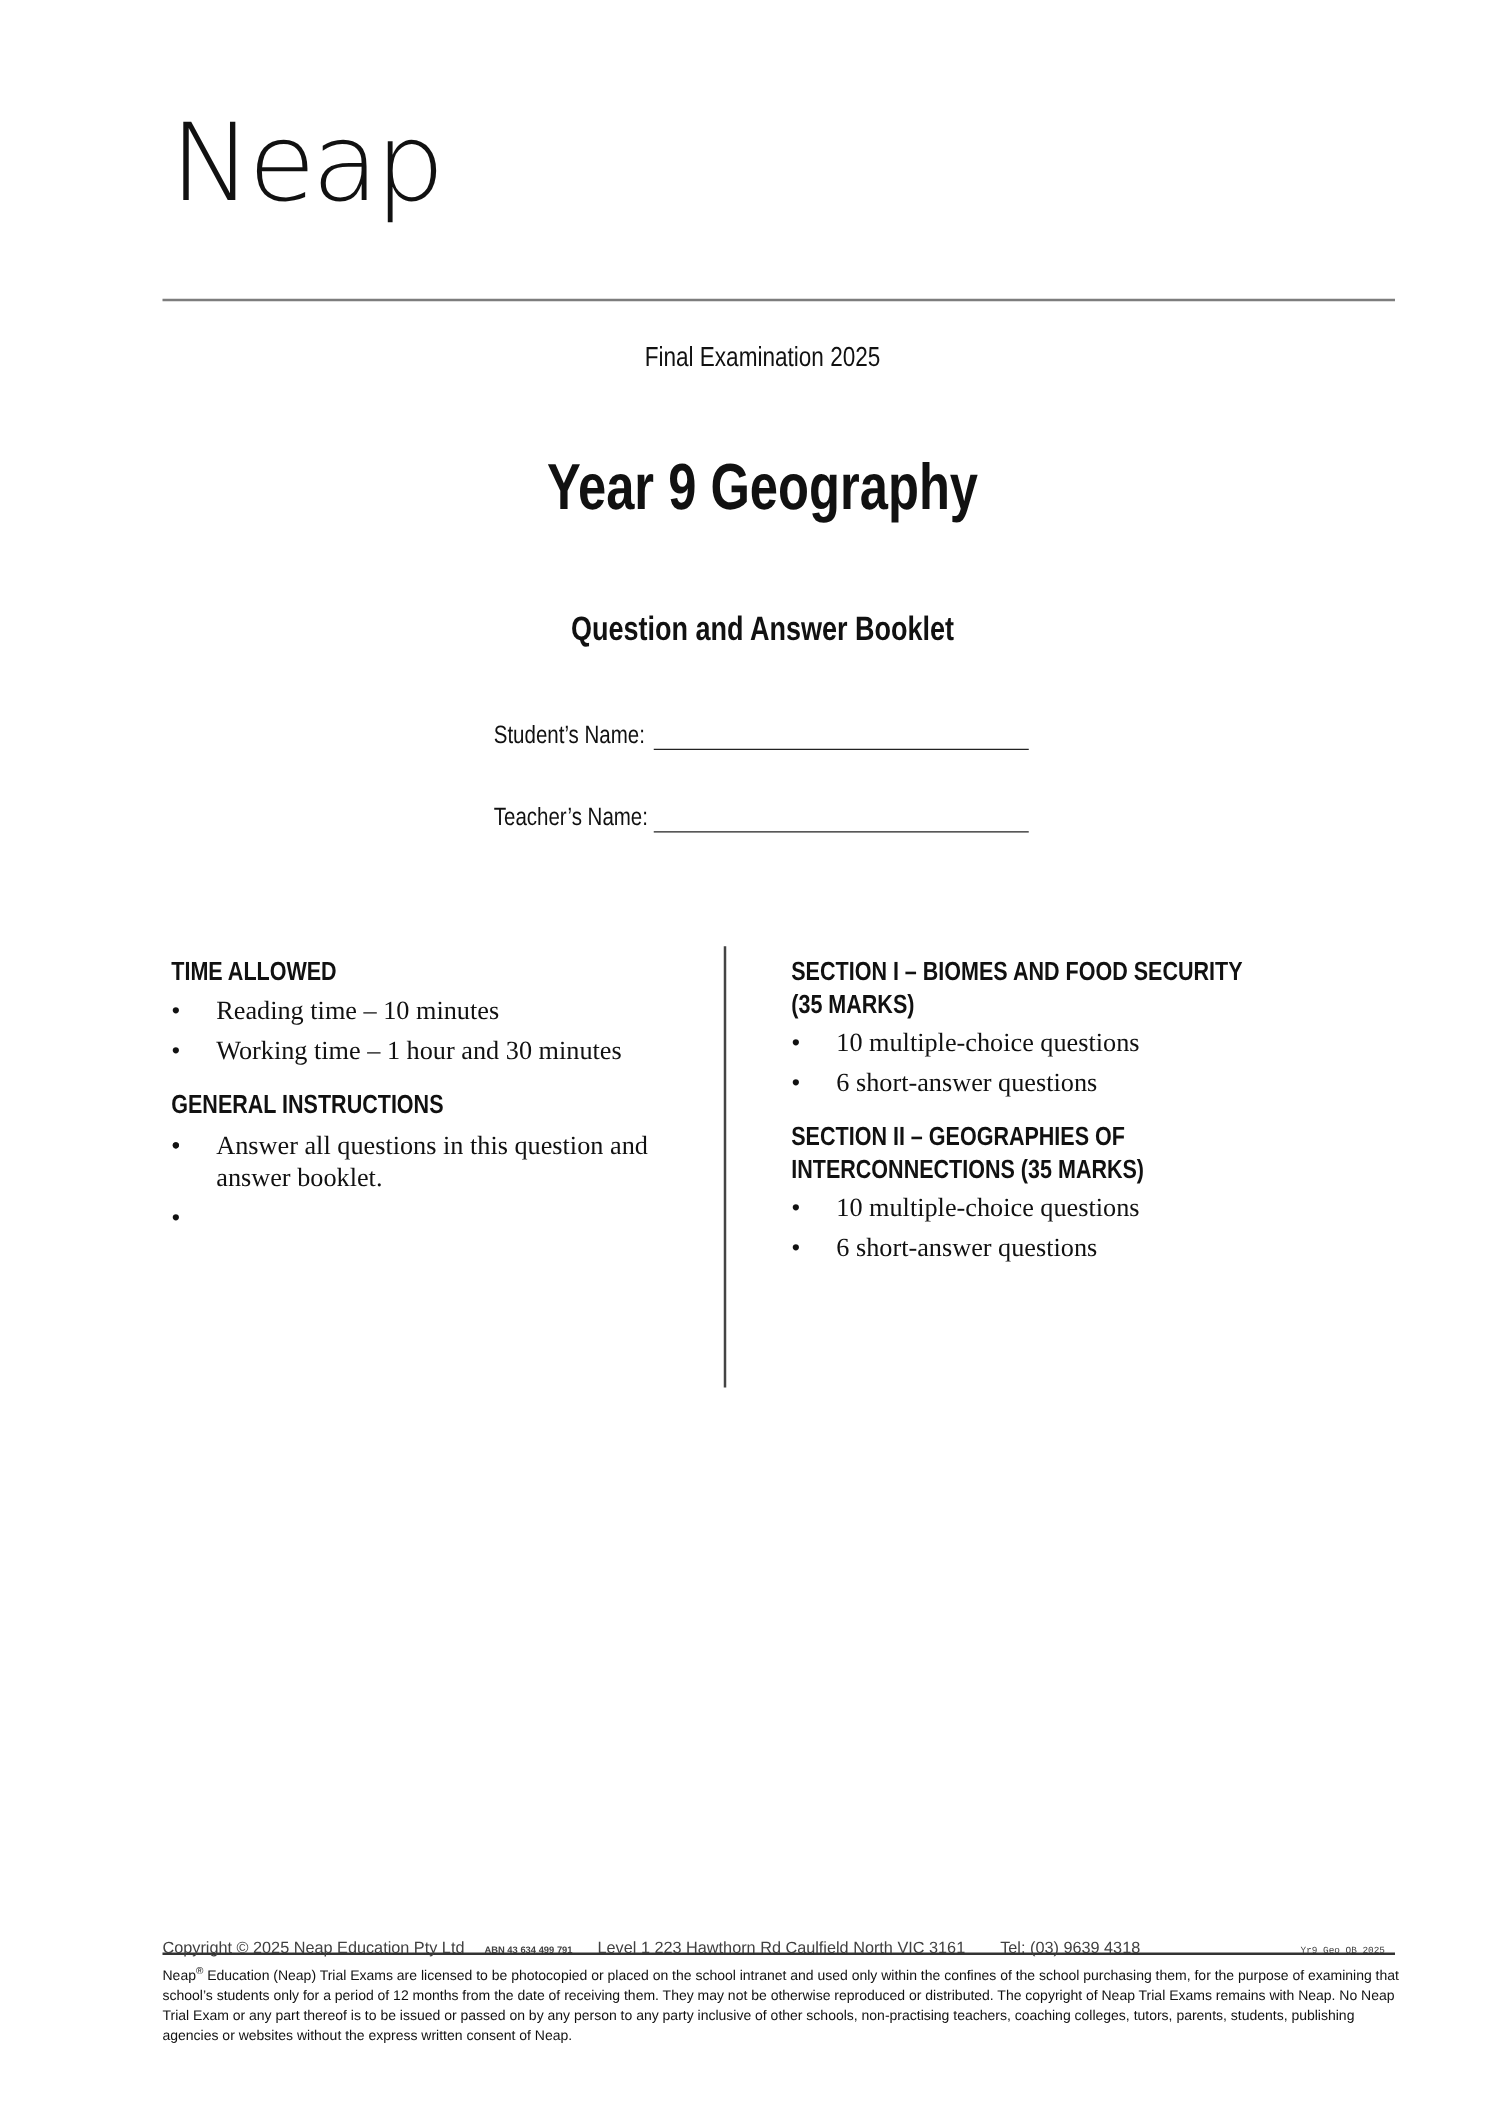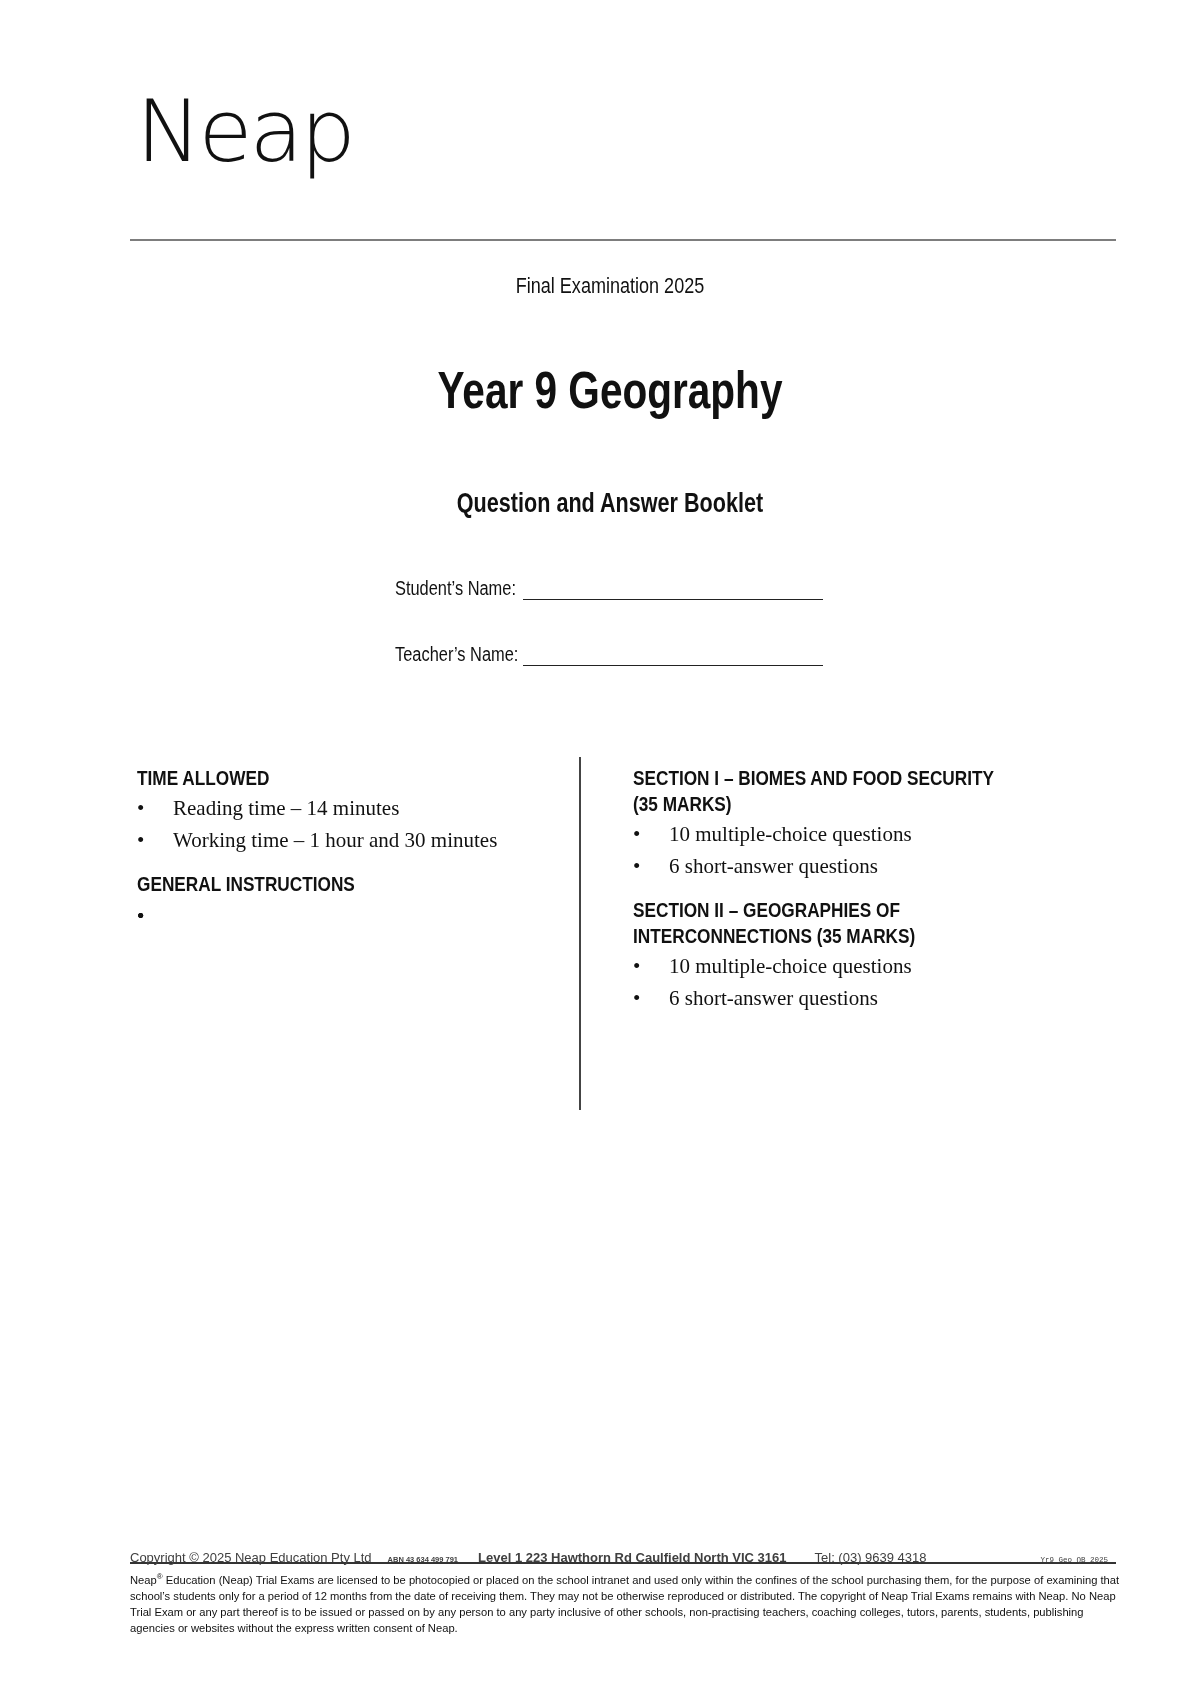--- a/index.html
+++ b/index.html
@@ -43,21 +43,21 @@
     left: 130px; top: 1569px; width: 990px;
     font-family: "Liberation Sans", sans-serif; font-size: 11.2px; line-height: 16px; color: #111;
   }
   .legal sup { font-size: 8px; }
   .footer-row {
     left: 130px; top: 1550px; width: 990px;
     font-family: "Liberation Sans", sans-serif; font-size: 13px; color: #404040;
     display: flex; align-items: baseline;
   }
   .footer-row .abn { font-size: 7.5px; margin-left: 16px; font-weight: bold; }
-  .footer-row .addr { margin-left: 20px; font-weight: bold; }
+  .footer-row .addr { margin-left: 20px; }
   .footer-row .tel { margin-left: 28px; }
   .footer-row .code { margin-left: auto; font-family: Liberation Mono, monospace; font-size: 7.5px; margin-right: 12px; text-align: right; }
 </style>
 </head>
 <body>
 
 <div class="abs logo">Neap</div>
 <div class="abs rule-top"></div>
 
 <div class="abs center-block cond exam-title">Final Examination 2025</div>
@@ -69,28 +69,28 @@
   <span class="name-line"></span>
 </div>
 <div class="abs name-row cond" style="top:643px;">
   <span class="name-label">Teacher’s Name:</span>
   <span class="name-line"></span>
 </div>
 
 <div class="abs col-left">
   <h3 class="heading">TIME ALLOWED</h3>
   <ul class="bul">
-    <li><span class="dot">•</span><span>Reading time – 14 minutes</span></li>
+    <li><span class="dot">•</span><span>Reading time – 10 minutes</span></li>
     <li><span class="dot">•</span><span>Working time – 1 hour and 30 minutes</span></li>
   </ul>
   <div class="gap"></div>
   <h3 class="heading">GENERAL INSTRUCTIONS</h3>
   <ul class="bul">
     <li style="width:350px;"><span class="dot">•</span></li>
-    <li style="width:375px;"><span class="dot">•</span></li>
+    <li style="width:375px;"><span class="dot">•</span><span>Answer all questions in this question and answer booklet.</span></li>
     <li style="width:360px;"><span class="dot">•</span></li>
   </ul>
 </div>
 
 <div class="abs vsep"></div>
 
 <div class="abs col-right">
   <h3 class="heading">
     <span>SECTION I – BIOMES AND FOOD SECURITY</span><br>
     <span>(35 MARKS)</span>

